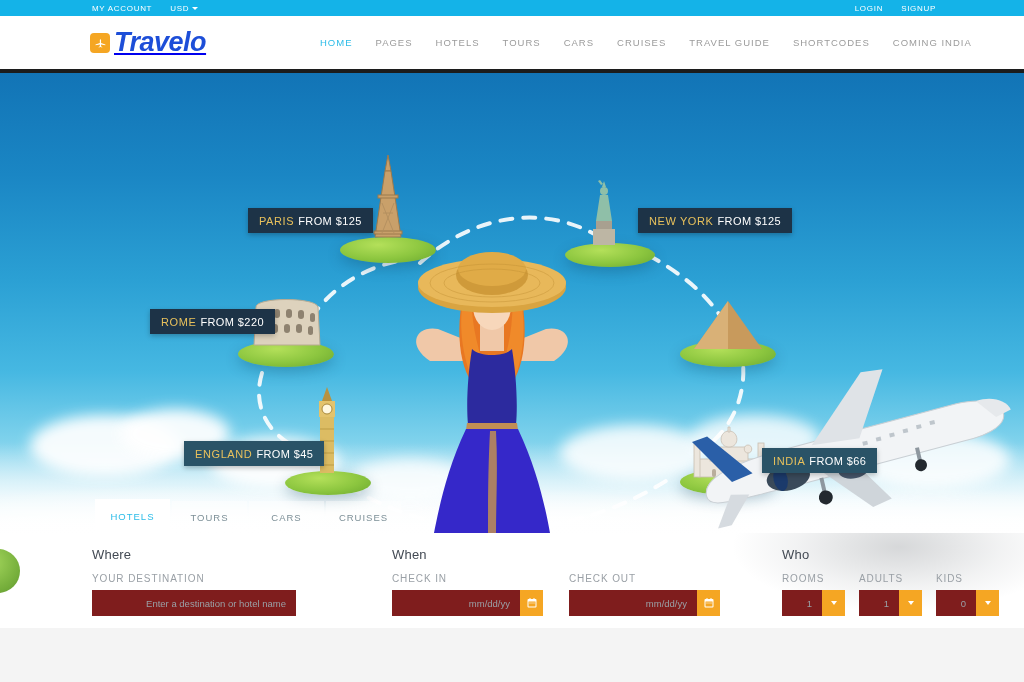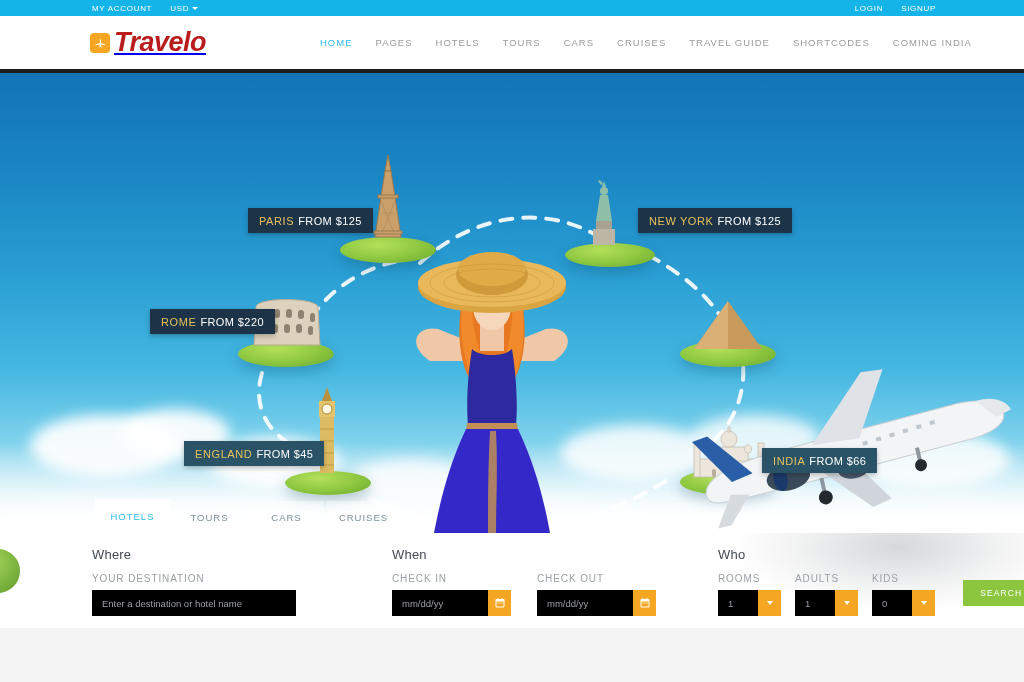--- a/index.html
+++ b/index.html
@@ -32,21 +32,21 @@
     display:flex; align-items:center;
   }
   .logo { position:absolute; left:90px; display:flex; align-items:center; gap:4px; }
   .logo-badge {
     width:20px; height:20px; border-radius:4px; background:#f5a623;
     display:flex; align-items:center; justify-content:center;
   }
   .logo-badge svg { width:13px; height:13px; display:block; }
   .logo-text {
     font-size:27px; font-style:italic; font-weight:bold;
-    color:#b91c1c; letter-spacing:-.5px; line-height:1;
+    color:#1d4ed8; letter-spacing:-.5px; line-height:1;
   }
   .nav { position:absolute; left:320px; display:flex; align-items:center; gap:23px; }
   .nav a {
     font-size:9.5px; letter-spacing:1px; color:#9b9b9b;
     text-decoration:none; white-space:nowrap;
   }
   .nav a.active { color:#2cbce8; }
   .header-rule { height:4px; background:#1c1c1c; }
 
   
@@ -124,30 +124,31 @@
     background:radial-gradient(circle at 35% 30%, #a3d65c 0%, #74ad3a 70%, #5d9430 100%);
   }
   .fields { position:absolute; left:92px; top:14px; display:flex; align-items:flex-start; }
   .group-title {
     font-size:13px; color:#434a54; font-weight:normal; margin-bottom:11px; letter-spacing:.2px;
   }
   .fld-label {
     font-size:10px; letter-spacing:.9px; color:#9aa0a6; margin-bottom:6px; white-space:nowrap;
   }
   .txtbox {
-    height:26px; background:#000000; border:none;
+    height:26px; background:#7f1d1d; border:none;
     font-size:9.5px; color:#9aa0a6; padding:0 10px;
     font-family:"Liberation Sans", sans-serif;
+    text-align:right;
   }
   .txtbox::placeholder { color:#9aa0a6; }
   .col-where { width:204px; }
   .col-where .txtbox { width:204px; }
   .col-when { margin-left:96px; display:flex; }
   .date-wrap { display:flex; }
-  .date-wrap .txtbox { width:96px; }
+  .date-wrap .txtbox { width:128px; }
   .icon-btn {
     width:23px; height:26px; background:#f5a623;
     display:flex; align-items:center; justify-content:center; cursor:pointer;
   }
   .icon-btn svg { width:12px; height:12px; display:block; }
   .sel-arrow {
     width:23px; height:26px; background:#f5a623;
     display:flex; align-items:center; justify-content:center; cursor:pointer;
   }
   .sel-arrow i {

